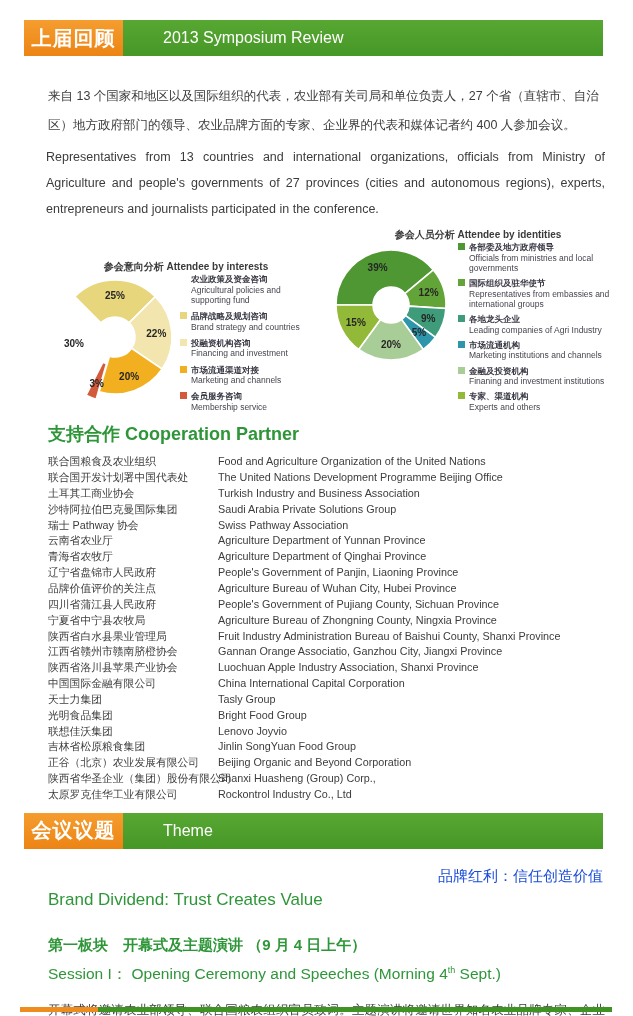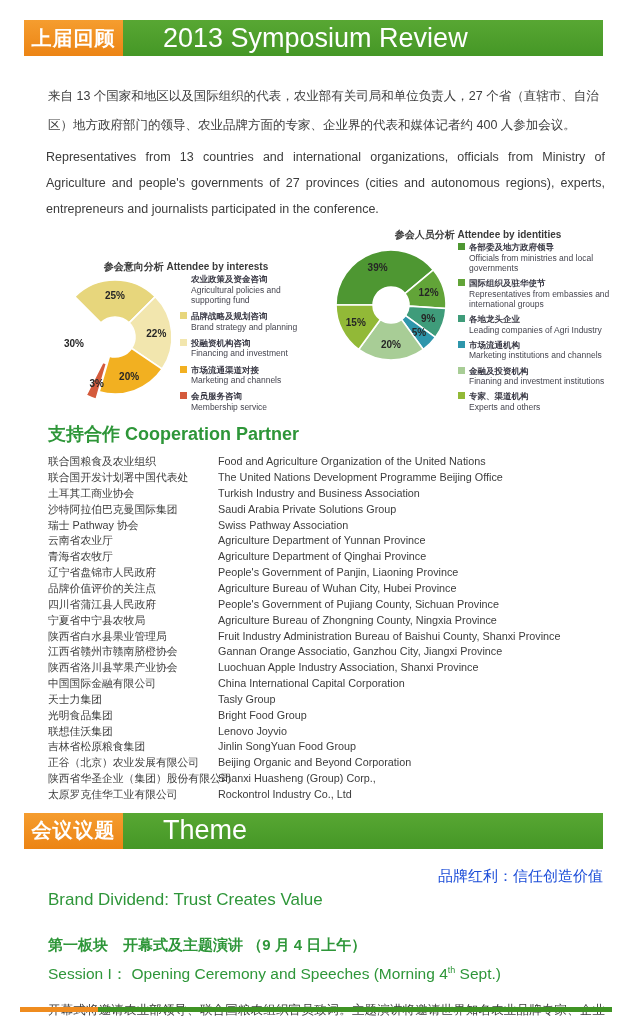--- a/index.html
+++ b/index.html
@@ -4,21 +4,21 @@
 <style>
   html,body{margin:0;padding:0;}
   body{width:633px;height:1016px;background:#ffffff;font-family:"Liberation Sans","DejaVu Sans",sans-serif;color:#3f3f3f;overflow:hidden;}
   .page{position:relative;width:633px;height:1016px;background:#ffffff;}
 
   
   .banner{display:flex;margin-left:24px;width:579px;height:36px;}
   .banner-tag{width:99px;background:linear-gradient(180deg,#f59d2f,#ec8414);color:#fff;
     display:flex;align-items:center;justify-content:center;font-size:20px;font-weight:700;letter-spacing:1px;}
   .banner-title{flex:1;background:linear-gradient(180deg,#58a733,#459726);color:#fff;
-    display:flex;align-items:center;padding-left:40px;font-size:27px;}
+    display:flex;align-items:center;padding-left:40px;font-size:16px;}
   .banner1{margin-top:20px;}
   .banner2{margin-top:10px;}
 
   
   .intro-zh{margin:26px 30px 0 48px;width:557px;font-size:12.5px;line-height:29px;color:#3c3c3c;}
   .intro-en{margin:4px 30px 0 46px;width:559px;font-size:12.5px;line-height:26px;color:#3c3c3c;text-align:justify;}
 
   
   .charts{display:flex;margin-top:6px;padding-left:52px;}
   .chart-group{display:flex;flex-direction:column;justify-content:flex-end;}
@@ -94,21 +94,21 @@
               <span class="swatch" style="background: rgb(255, 255, 255);"></span>
               <div class="legend-text">
                 <div class="legend-zh">农业政策及资金咨询</div>
                 <div class="legend-en">Agricultural policies and supporting fund</div>
               </div>
             </div>
             <div class="legend-item">
               <span class="swatch" style="background: rgb(231, 214, 124);"></span>
               <div class="legend-text">
                 <div class="legend-zh">品牌战略及规划咨询</div>
-                <div class="legend-en">Brand strategy and planning</div>
+                <div class="legend-en">Brand strategy and countries</div>
               </div>
             </div>
             <div class="legend-item">
               <span class="swatch" style="background: rgb(242, 230, 174);"></span>
               <div class="legend-text">
                 <div class="legend-zh">投融资机构咨询</div>
                 <div class="legend-en">Financing and investment</div>
               </div>
             </div>
             <div class="legend-item">

